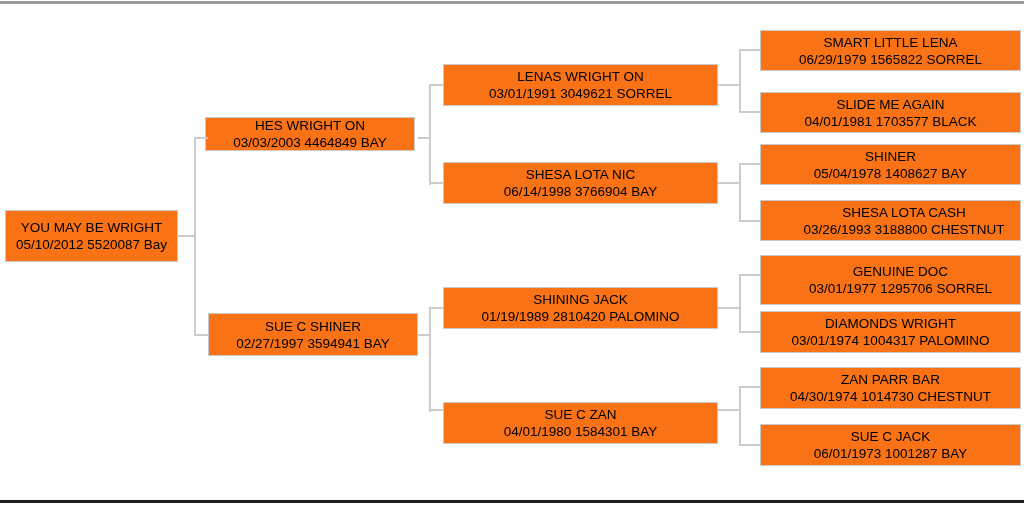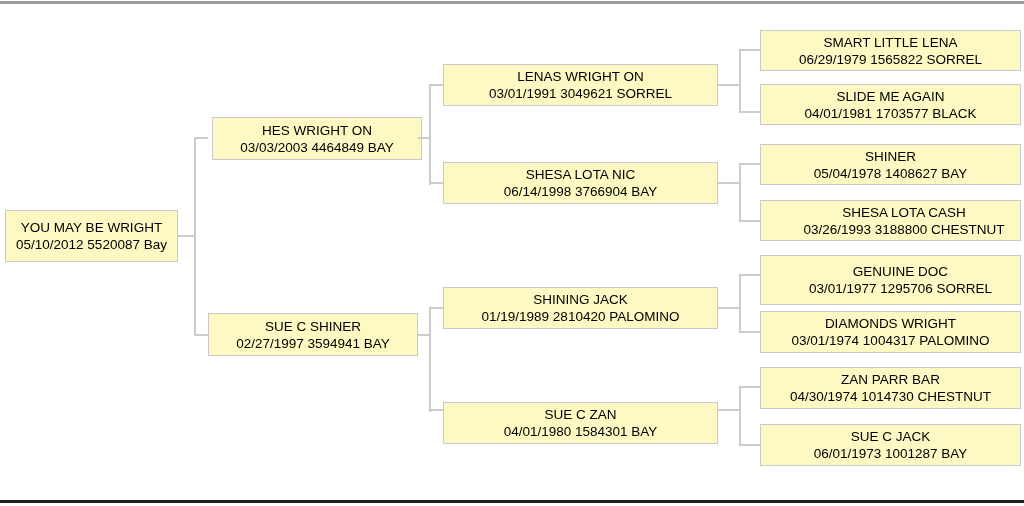--- a/index.html
+++ b/index.html
@@ -3,42 +3,42 @@
 <meta charset="utf-8">
 <style>
   * { margin:0; padding:0; box-sizing:border-box; }
   html,body { background:#ffffff; }
   body { font-family:"Liberation Sans", sans-serif; }
   .stage { position:relative; width:1024px; height:506px; background:#fff; overflow:hidden; }
   .rule { position:absolute; left:0; width:1024px; height:3px; }
   .rule-top { top:1px; background:var(--rule-top,#9a9a9a); }
   .rule-bottom { top:500px; background:var(--rule-bottom,#1f1f1f); }
   .node {
-    position:absolute; border:1.5px solid var(--box-border,#c9c9c9); background:#fef9c3;
+    position:absolute; border:1.5px solid var(--box-border,#c9c9c9); background:#f97316;
     display:flex; flex-direction:column; align-items:center; justify-content:center;
     text-align:center; color:var(--text,#000); font-size:13.5px; line-height:17px;
     white-space:nowrap;
   }
   .node .horse-name, .node .horse-detail { display:block; }
   .line { position:absolute; background:var(--line,#cccccc); }
 </style>
 </head>
 <body>
 
 <div class="stage">
 
   <div class="rule rule-top"></div>
   <div class="rule rule-bottom"></div>
 
   <div class="node" style="left:5px; top:210px; width:173px; height:52px;">
     <span class="horse-name">YOU MAY BE WRIGHT</span>
     <span class="horse-detail">05/10/2012 5520087 Bay</span>
   </div>
 
-  <div class="node" style="left:212px; top:117px; width:210px; height:43px;">
+  <div class="node" style="left:205px; top:117px; width:210px; height:34px;">
     <span class="horse-name">HES WRIGHT ON</span>
     <span class="horse-detail">03/03/2003 4464849 BAY</span>
   </div>
   <div class="node" style="left:208px; top:313px; width:210px; height:43px;">
     <span class="horse-name">SUE C SHINER</span>
     <span class="horse-detail">02/27/1997 3594941 BAY</span>
   </div>
 
   <div class="node" style="left:443px; top:64px; width:275px; height:42px;">
     <span class="horse-name">LENAS WRIGHT ON</span>
@@ -54,21 +54,21 @@
   </div>
   <div class="node" style="left:443px; top:389px; width:275px; height:42px;margin-top:13px;">
     <span class="horse-name">SUE C ZAN</span>
     <span class="horse-detail">04/01/1980 1584301 BAY</span>
   </div>
 
   <div class="node" style="left:760px; top:30px; width:261px; height:41px;">
     <span class="horse-name">SMART LITTLE LENA</span>
     <span class="horse-detail">06/29/1979 1565822 SORREL</span>
   </div>
-  <div class="node" style="left:760px; top:84px; width:261px; height:41px;">
+  <div class="node" style="left:760px; top:92px; width:261px; height:41px;">
     <span class="horse-name">SLIDE ME AGAIN</span>
     <span class="horse-detail">04/01/1981 1703577 BLACK</span>
   </div>
   <div class="node" style="left:760px; top:144px; width:261px; height:41px;">
     <span class="horse-name">SHINER</span>
     <span class="horse-detail">05/04/1978 1408627 BAY</span>
   </div>
   <div class="node" style="left:760px; top:200px; width:261px; height:41px;padding-left:27px;">
     <span class="horse-name">SHESA LOTA CASH</span>
     <span class="horse-detail">03/26/1993 3188800 CHESTNUT</span>

